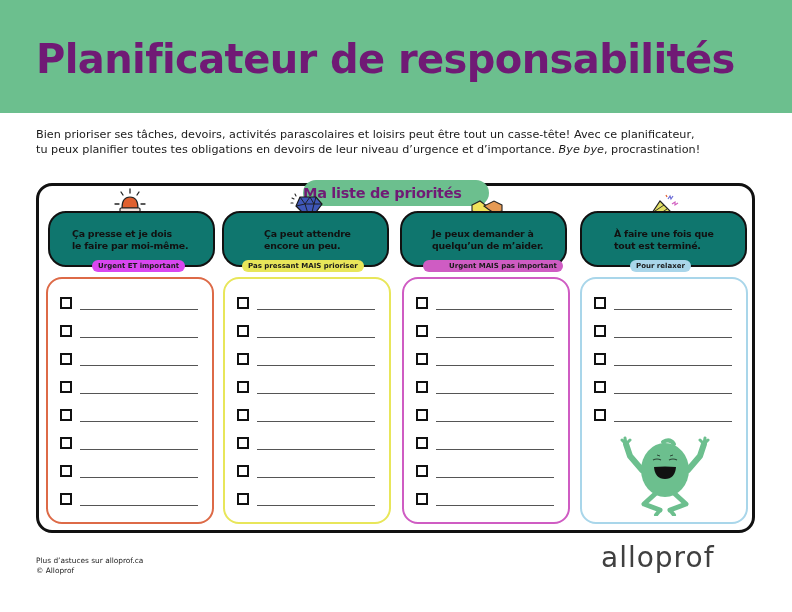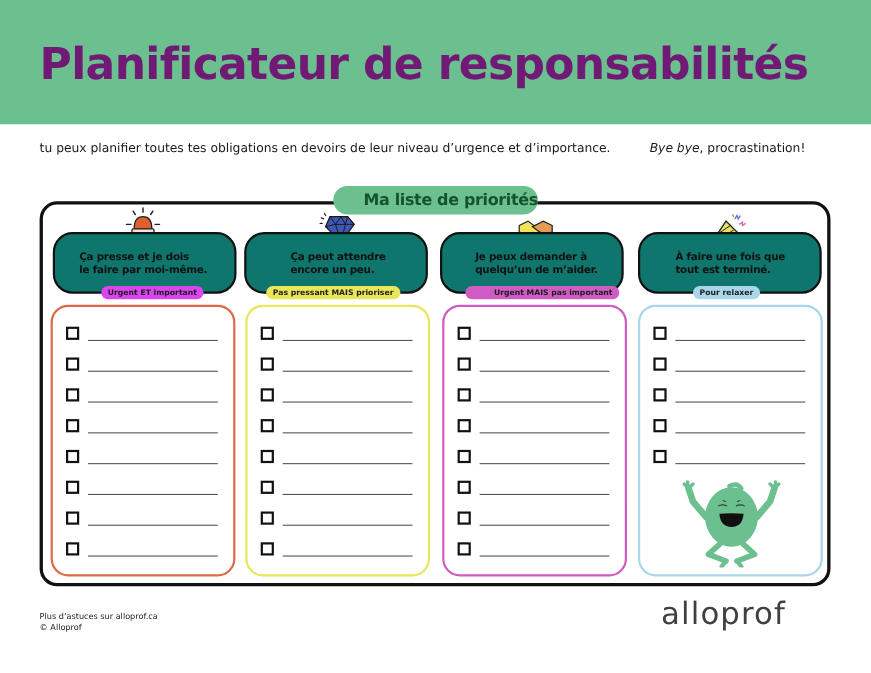--- a/index.html
+++ b/index.html
@@ -4,24 +4,24 @@
 <style>
   * { box-sizing: border-box; margin: 0; padding: 0; }
   html, body { width: 792px; height: 612px; background: #ffffff; overflow: hidden; }
   body { position: relative; font-family: "DejaVu Sans", "Liberation Sans", sans-serif; color: #1a1a1a; }
 
   .header { position: absolute; left: 0; top: 0; width: 792px; height: 113px; background: #6cbf8e; }
   .title { position: absolute; left: 36px; top: 36px; font-family: "DejaVu Sans", sans-serif; font-weight: bold; font-size: 40px; letter-spacing: -0.6px; color: #701a75; white-space: nowrap; }
 
   .intro { position: absolute; left: 36px; top: 127px; width: 730px; font-size: 11.2px; line-height: 15px; color: #1a1a1a; }
   .intro .l { display: block; white-space: nowrap; }
-  .intro em { font-style: italic; margin-left: 32px; }
+  .intro em { font-style: italic; }
 
   .board { position: absolute; left: 36px; top: 183px; width: 719px; height: 350px; border: 3px solid #111; border-radius: 16px; }
-  .board-label { position: absolute; left: 303px; top: 169px; width: 186px; height: 26px; background: #6cbf8e; border-radius: 13px; font-weight: bold; font-size: 14.5px; line-height: 26px; text-align: right; color: #14532d; letter-spacing: -0.3px; }
+  .board-label { position: absolute; left: 303px; top: 180px; width: 186px; height: 26px; background: #6cbf8e; border-radius: 13px; font-weight: bold; font-size: 14.5px; line-height: 26px; text-align: left; color: #701a75; letter-spacing: -0.3px; }
 
   .head { position: absolute; top: 211px; width: 167px; height: 56px; border: 2.5px solid #111; border-radius: 18px; background: #0f766e; }
   .head-text { position: absolute; top: 15px; left: 0; width: 100%; font-weight: bold; font-size: 9.4px; line-height: 12px; text-align: left; padding-left: 22px; color: #111; letter-spacing: -0.2px; }
   .head-text .l { display: block; white-space: nowrap; }
   .tag { position: absolute; top: 260px; height: 12px; border-radius: 6px; font-weight: bold; font-size: 7px; line-height: 12px; text-align: center; color: #1a1a1a; white-space: nowrap; padding: 0 6px; }
 
   .icon { position: absolute; }
 
   .card { position: absolute; top: 277px; width: 168px; height: 247px; border: 2.5px solid; border-radius: 16px; background: #fff; }
   .row { position: absolute; left: 12px; height: 14px; width: 150px; }
@@ -33,20 +33,21 @@
   .logo { position: absolute; left: 601px; top: 541px; font-size: 28px; font-weight: normal; letter-spacing: 1px; color: #404040; font-family: "DejaVu Sans", sans-serif; }
 </style>
 </head>
 <body>
 
 <div class="header">
   <div class="title">Planificateur de responsabilités</div>
 </div>
 
 <div class="intro">
+  <span class="l">Bien prioriser ses tâches, devoirs, activités parascolaires et loisirs peut être tout un casse-tête! Avec ce planificateur,</span>
   <span class="l"><span>tu peux planifier toutes tes obligations en devoirs de leur niveau d’urgence et d’importance. </span><em>Bye bye</em><span>, procrastination!</span></span>
 </div>
 
 <div class="board"></div>
 <div class="board-label">Ma liste de priorités</div>
 
 <div class="icon" style="left:113px; top:188px;">
   <svg width="34" height="30" viewBox="0 0 34 30">
     <g stroke="#222" stroke-width="1.3" stroke-linecap="round">
       <line x1="17" y1="1" x2="17" y2="5"></line>

